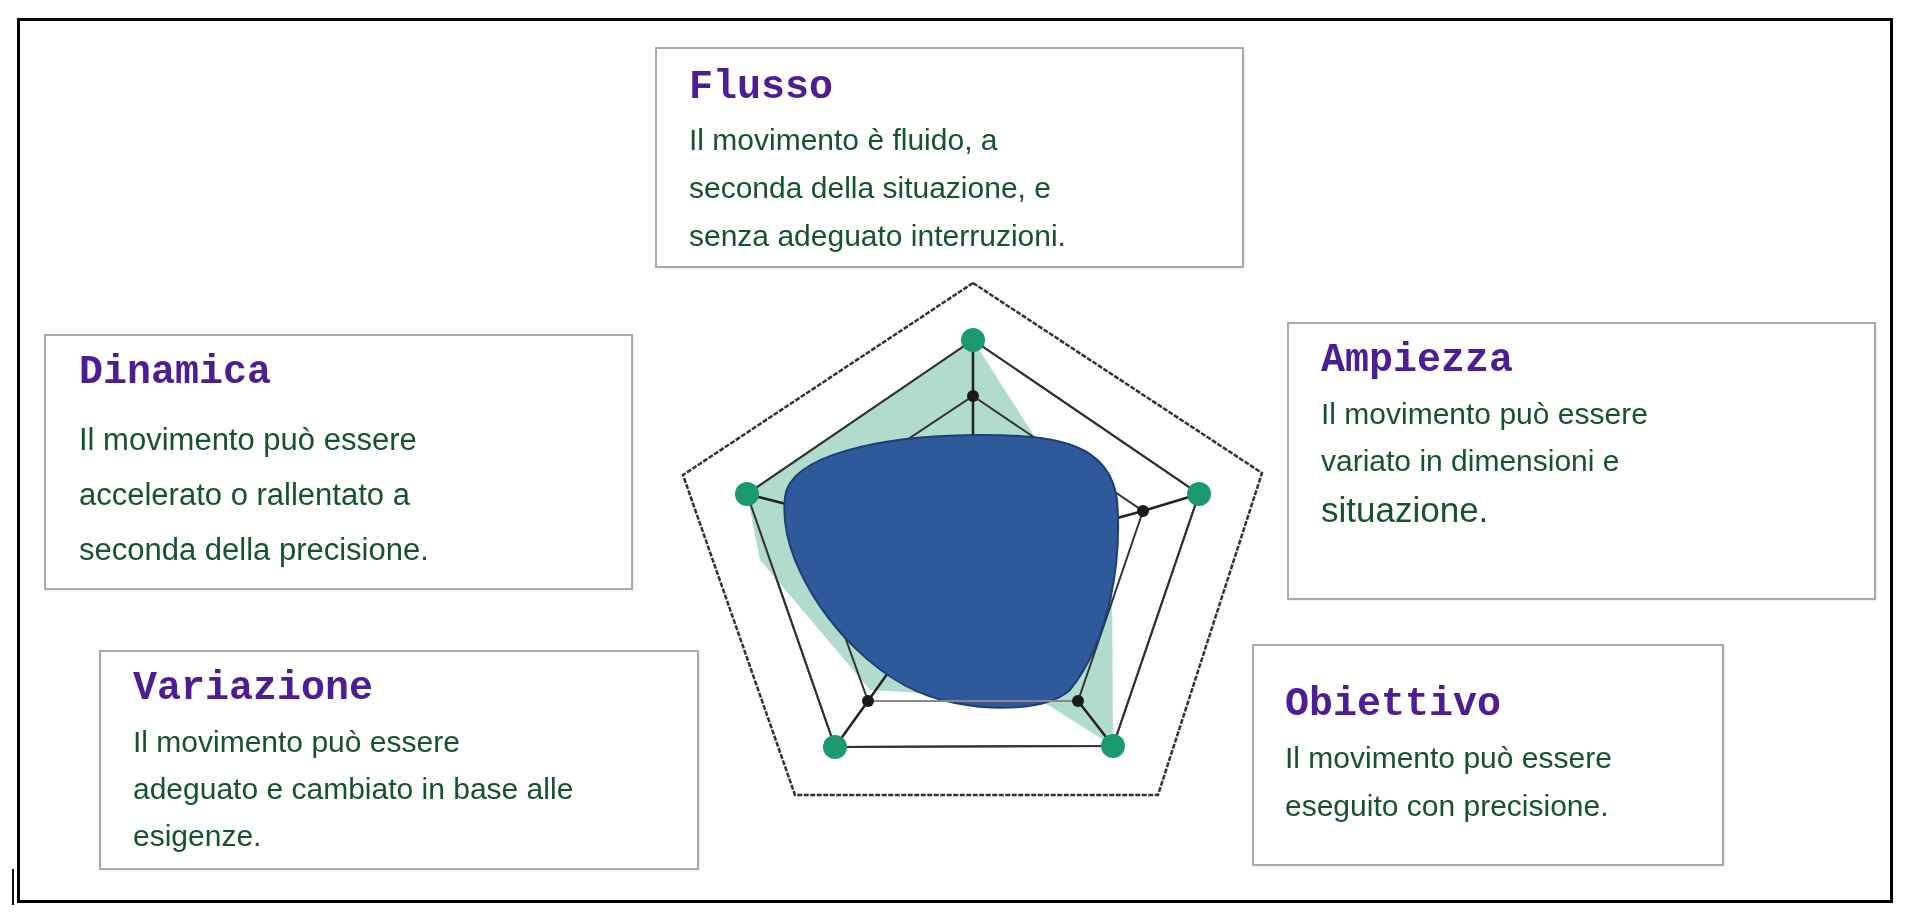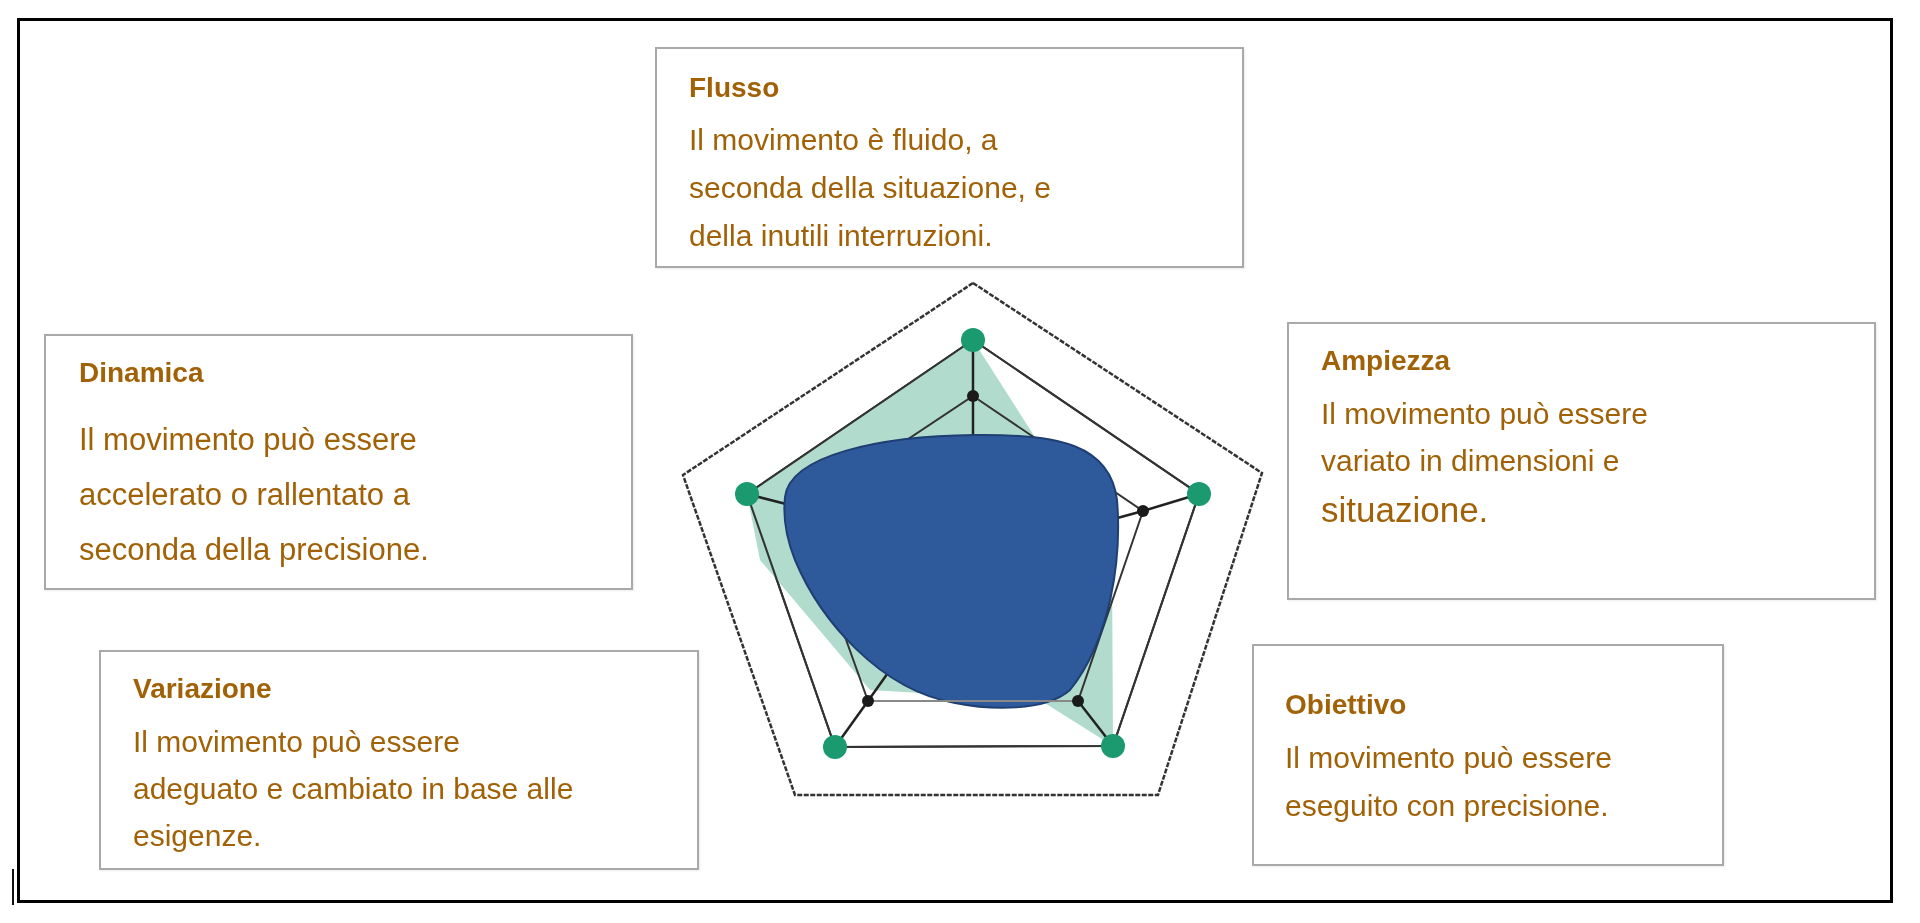--- a/index.html
+++ b/index.html
@@ -36,30 +36,31 @@
     .card {
       position: absolute;
       box-sizing: border-box;
       border: 2px solid #a9a9a9;
       background: #ffffff;
       box-shadow: 1px 1px 2px rgba(0,0,0,0.08);
     }
     .card .title {
       position: absolute;
       font-weight: bold;
-      font-size: 28px;
+      font-size: 40px;
       line-height: 34px;
       white-space: nowrap;
-      color: #a16207;
+      color: #4c1d95;
+      font-family: Liberation Mono, monospace;
     }
     .card .body {
       position: absolute;
       font-size: 30px;
       white-space: nowrap;
-      color: #a16207;
+      color: #14532d;
     }
     .card .body .line { display: block; }
 
     
     #card-flusso { left: 655px; top: 47px; width: 589px; height: 221px; }
     #card-flusso .title { left: 32px; top: 22px; }
     #card-flusso .body { left: 32px; top: 67px; line-height: 48px; }
 
     
     #card-dinamica { left: 44px; top: 334px; width: 589px; height: 256px; }
@@ -143,21 +144,21 @@
     <circle cx="835" cy="747" r="12"></circle>
     <circle cx="747" cy="494" r="12"></circle>
   </g>
 </svg>
 
 <div class="card" id="card-flusso">
   <div class="title">Flusso</div>
   <div class="body">
     <span class="line">Il movimento è fluido, a</span>
     <span class="line">seconda della situazione, e</span>
-    <span class="line">della inutili interruzioni.</span>
+    <span class="line">senza adeguato interruzioni.</span>
   </div>
 </div>
 
 <div class="card" id="card-dinamica">
   <div class="title">Dinamica</div>
   <div class="body">
     <span class="line">Il movimento può essere</span>
     <span class="line">accelerato o rallentato a</span>
     <span class="line">seconda della precisione.</span>
   </div>

